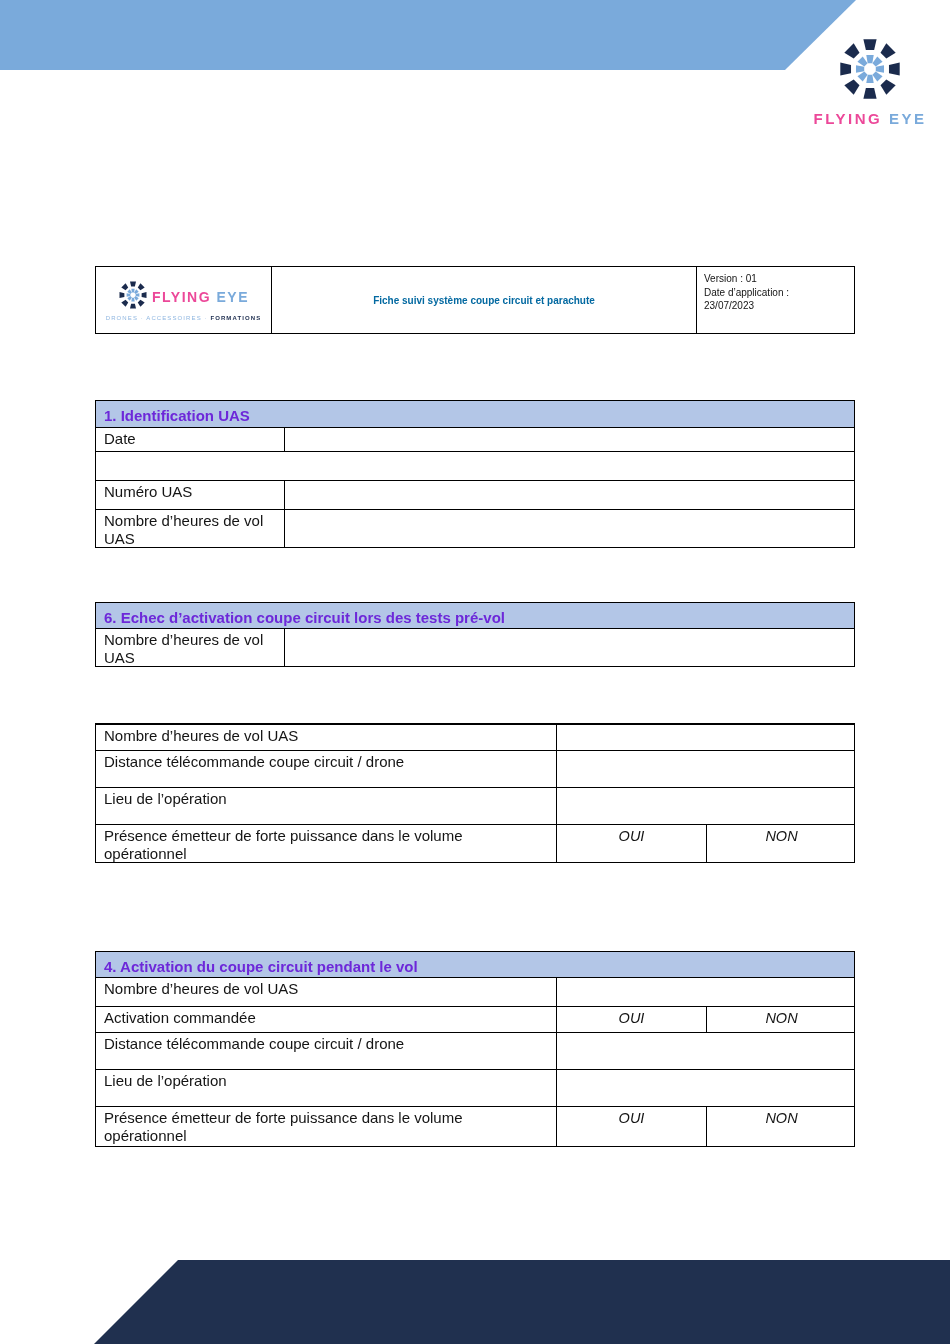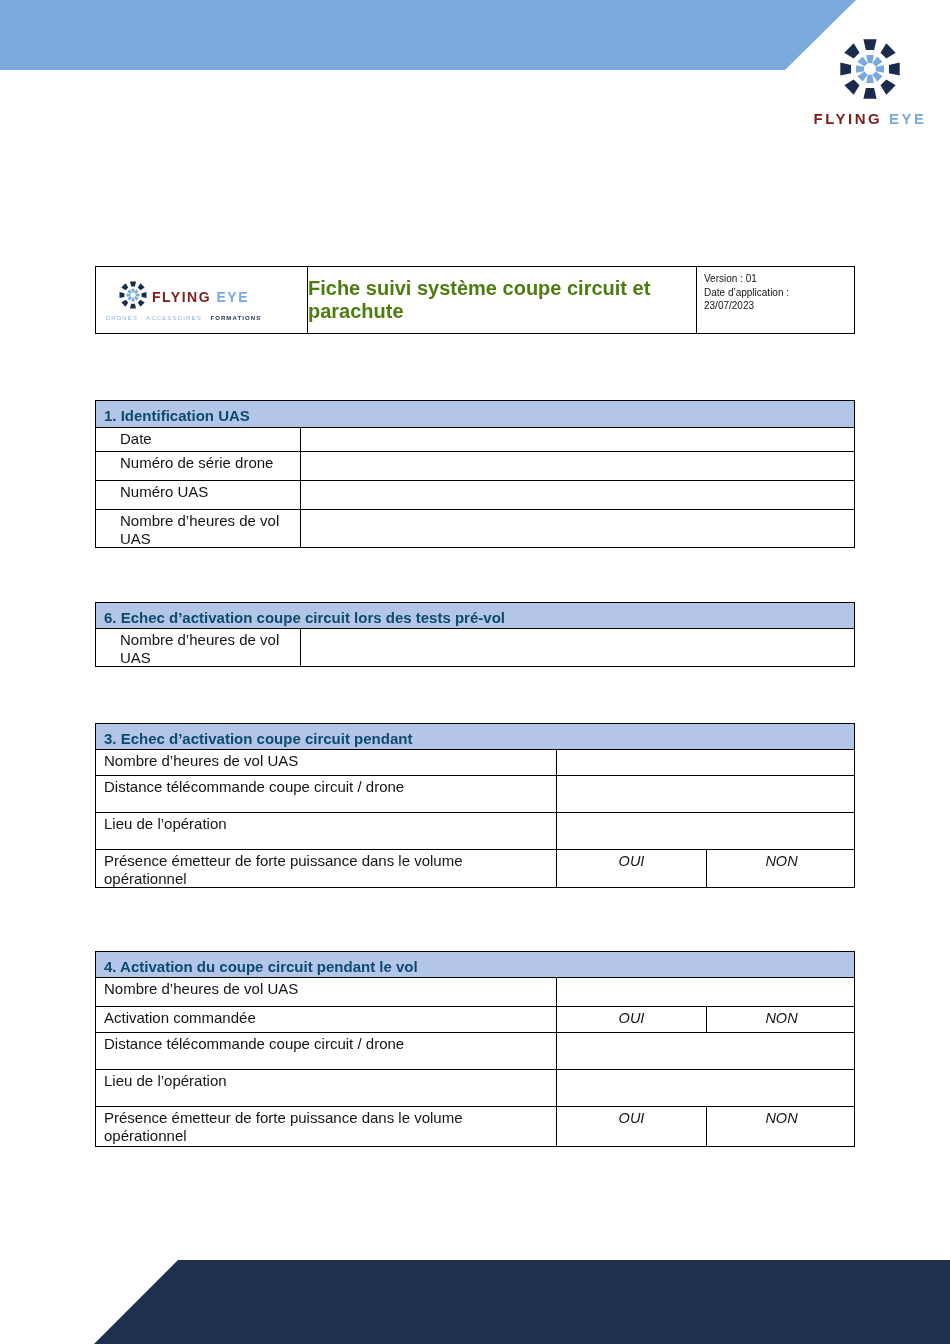--- a/index.html
+++ b/index.html
@@ -12,26 +12,26 @@
   
   .top-banner {
     position:absolute; left:0; top:0; width:856px; height:70px;
     background:#7aaadb;
     clip-path:polygon(0 0, 100% 0, calc(100% - 71px) 100%, 0 100%);
   }
   
   .corner-logo { position:absolute; left:805px; top:36px; width:130px; text-align:center; }
   .corner-logo .icon-wrap { display:inline-block; }
   .brand-line { margin-top:4px; font-size:15px; font-weight:700; letter-spacing:2.5px; white-space:nowrap; }
-  .brand-navy { color:#7f1d1d; }
+  .brand-navy { color:#ec4899; }
   .brand-blue { color:#7aaadb; }
   
   .doc-table { position:absolute; left:95px; width:760px; border:1.5px solid #000; background:#fff; }
   .sec-header {
-    background:#b3c6e7; font-weight:700; font-size:15px; color:#0c4a6e;
+    background:#b3c6e7; font-weight:700; font-size:15px; color:#6d28d9;
     padding:3px 8px 0; display:flex; align-items:center;
   }
   .trow { display:flex; border-top:1.5px solid #000; }
   .cell { overflow:hidden; }
   .cell + .cell { border-left:1.5px solid #000; }
   .label-cell { font-size:15px; line-height:1.22; padding:2px 8px 0; color:#141414; }
   .value-cell { flex:1; }
   .choice-cell {
     width:150px; flex:0 0 150px; text-align:center; font-size:14.5px;
     font-style:italic; padding-top:3px; color:#141414;
@@ -39,28 +39,28 @@
   
   .header-table { top:266px; height:68px; display:flex; }
   .header-table .hcell { height:100%; }
   .logo-cell { width:175px; flex:0 0 175px; display:flex; flex-direction:column; align-items:center; justify-content:center; }
   .logo-row { display:flex; align-items:center; gap:4px; }
   .logo-row .brand-line { margin-top:0; font-size:14px; letter-spacing:1.5px; }
   .tagline { font-size:6px; letter-spacing:1.1px; margin-top:1px; white-space:nowrap; }
   .tagline .lt { color:#8fb6e0; }
   .tagline .dk { color:#1b2b4d; font-weight:700; }
   .title-cell { flex:1; display:flex; align-items:center; justify-content:center;
-    font-weight:700; font-size:20px; color:#4d7c0f; border-left:1.5px solid #000;margin-left:36px; }
+    font-weight:700; font-size:10px; color:#0369a1; border-left:1.5px solid #000; }
   .version-cell { width:158px; flex:0 0 158px; border-left:1.5px solid #000;
     font-size:10px; line-height:1.35; padding:5px 7px; color:#141414; }
   
   .h26 { height:26px; } .h24 { height:24px; } .h25 { height:25px; }
   .h29 { height:29px; } .h37 { height:37px; } .h38 { height:38px; }
   .h40 { height:40px; }
-  .w188 { width:188px; flex:0 0 188px;margin-left:16px; }
+  .w188 { width:188px; flex:0 0 188px; }
   .w460 { width:460px; flex:0 0 460px; }
   
   .footer-band {
     position:absolute; left:0; top:1260px; width:950px; height:84px;
     background:#20304f;
     clip-path:polygon(178px 0, 950px 0, 950px 84px, 94px 84px);
   }
 </style>
 </head>
 <body>
@@ -146,21 +146,20 @@
     </div>
   </div>
 
   <div class="doc-table" style="top:400px;">
     <div class="sec-header h26">1. Identification UAS</div>
     <div class="trow h24">
       <div class="cell label-cell w188">Date</div>
       <div class="cell value-cell"></div>
     </div>
     <div class="trow h29">
-      <div class="cell label-cell w188">Numéro de série drone</div>
       <div class="cell value-cell"></div>
     </div>
     <div class="trow h29">
       <div class="cell label-cell w188">Numéro UAS</div>
       <div class="cell value-cell"></div>
     </div>
     <div class="trow h38">
       <div class="cell label-cell w188">Nombre d’heures de vol UAS</div>
       <div class="cell value-cell"></div>
     </div>
@@ -168,21 +167,20 @@
 
   <div class="doc-table" style="top:602px;">
     <div class="sec-header h25">6. Echec d’activation coupe circuit lors des tests pré-vol</div>
     <div class="trow h38">
       <div class="cell label-cell w188">Nombre d’heures de vol UAS</div>
       <div class="cell value-cell"></div>
     </div>
   </div>
 
   <div class="doc-table" style="top:723px;">
-    <div class="sec-header h25">3. Echec d’activation coupe circuit pendant</div>
     <div class="trow h26">
       <div class="cell label-cell w460">Nombre d’heures de vol UAS</div>
       <div class="cell value-cell"></div>
     </div>
     <div class="trow h37">
       <div class="cell label-cell w460">Distance télécommande coupe circuit / drone</div>
       <div class="cell value-cell"></div>
     </div>
     <div class="trow h37">
       <div class="cell label-cell w460">Lieu de l’opération</div>

